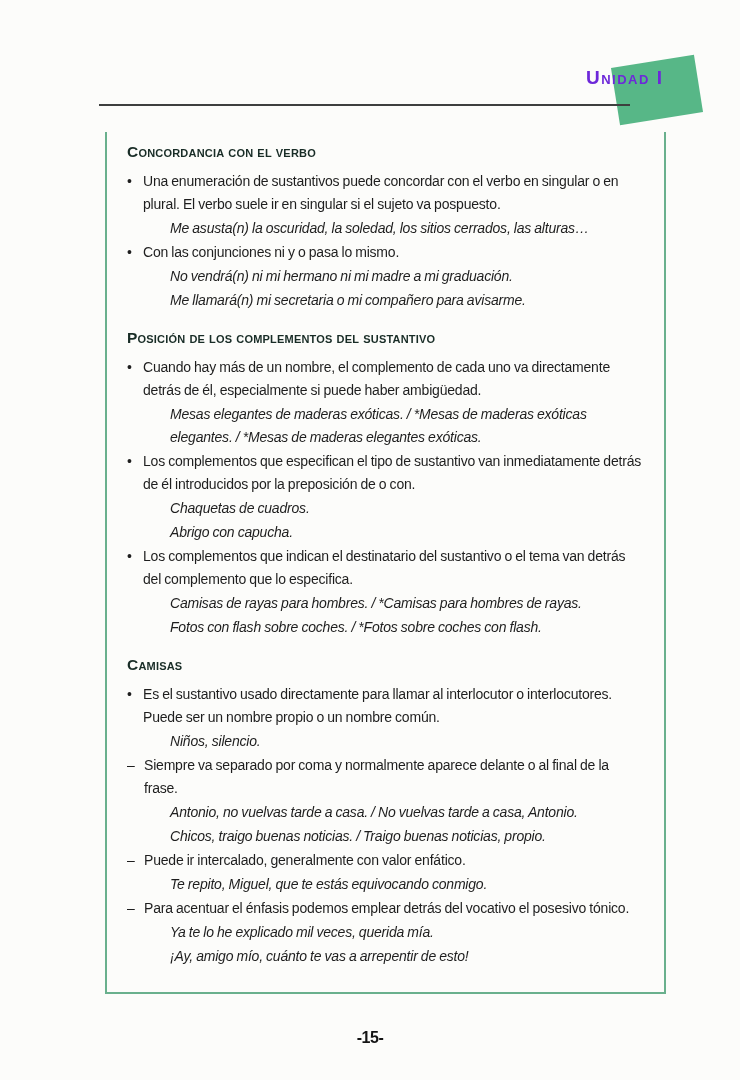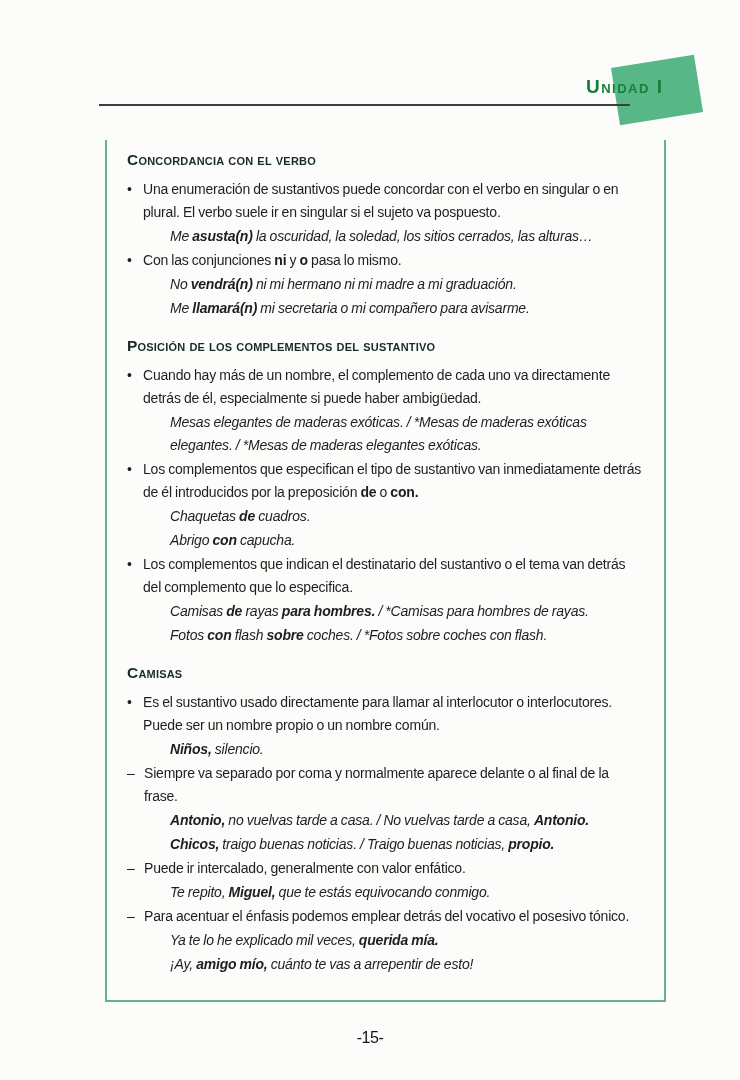--- a/index.html
+++ b/index.html
@@ -2,44 +2,44 @@
 <html><head>
 <meta charset="utf-8">
 <style>
   html,body{margin:0;padding:0;}
   body{background:#e8e8e6;font-family:"Liberation Sans",sans-serif;}
   #page{position:relative;width:740px;height:1080px;background:#fcfcfa;margin:0 auto;overflow:hidden;}
 
   
   .header-rule{position:absolute;left:99px;top:104px;width:531px;height:2px;background:#3d3f3e;}
   .unit-tab{position:absolute;left:615px;top:61px;width:84px;height:58px;background:#57b787;transform:rotate(-9deg);}
-  .unit-label{position:absolute;left:586px;top:76px;z-index:2;font-variant:small-caps;font-weight:bold;
-    font-size:19px;letter-spacing:1.5px;color:#15803d;}
+  .unit-label{position:absolute;left:586px;top:67px;z-index:2;font-variant:small-caps;font-weight:bold;
+    font-size:19px;letter-spacing:1.5px;color:#6d28d9;}
 
   
-  .content-box{position:absolute;left:105px;top:140px;width:561px;height:862px;box-sizing:border-box;
+  .content-box{position:absolute;left:105px;top:132px;width:561px;height:862px;box-sizing:border-box;
     border-left:2px solid #69b08d;border-right:2px solid #69b08d;border-bottom:2px solid #69b08d;
     padding:8px 20px 0 20px;overflow:hidden;
     color:#1e1e1e;font-size:14px;line-height:23px;letter-spacing:-0.2px;word-spacing:-0.5px;}
 
   .sec-heading{font-variant:small-caps;font-weight:bold;font-size:15.5px;letter-spacing:0.2px;
     color:#182c26;margin:14px 0 7px 0;}
   .sec-heading:first-child{margin-top:0;}
 
   .item{display:flex;margin:0 0 1px 0;}
   .item .marker{flex:0 0 16px;color:#1e1e1e;}
   .item.dash .marker{flex:0 0 17px;}
   .item .txt{flex:1 1 auto;}
-  .item b{font-weight:bold;}
+  .item b{font-weight:normal;}
   .item.example{margin-left:43px;font-style:italic;font-size:14px;}
   .item.example .txt{flex:1 1 auto;}
 
   
   .page-number{position:absolute;left:0;top:1029px;width:740px;text-align:center;
-    font-weight:normal;font-size:16px;letter-spacing:-0.5px;color:#141414;}
+    font-weight:bold;font-size:16px;letter-spacing:-0.5px;color:#141414;}
 </style>
 </head>
 <body>
 
 <div id="page">
   <div class="unit-tab"></div>
   <div class="unit-label">Unidad I</div>
   <div class="header-rule"></div>
 
   <div class="content-box">

